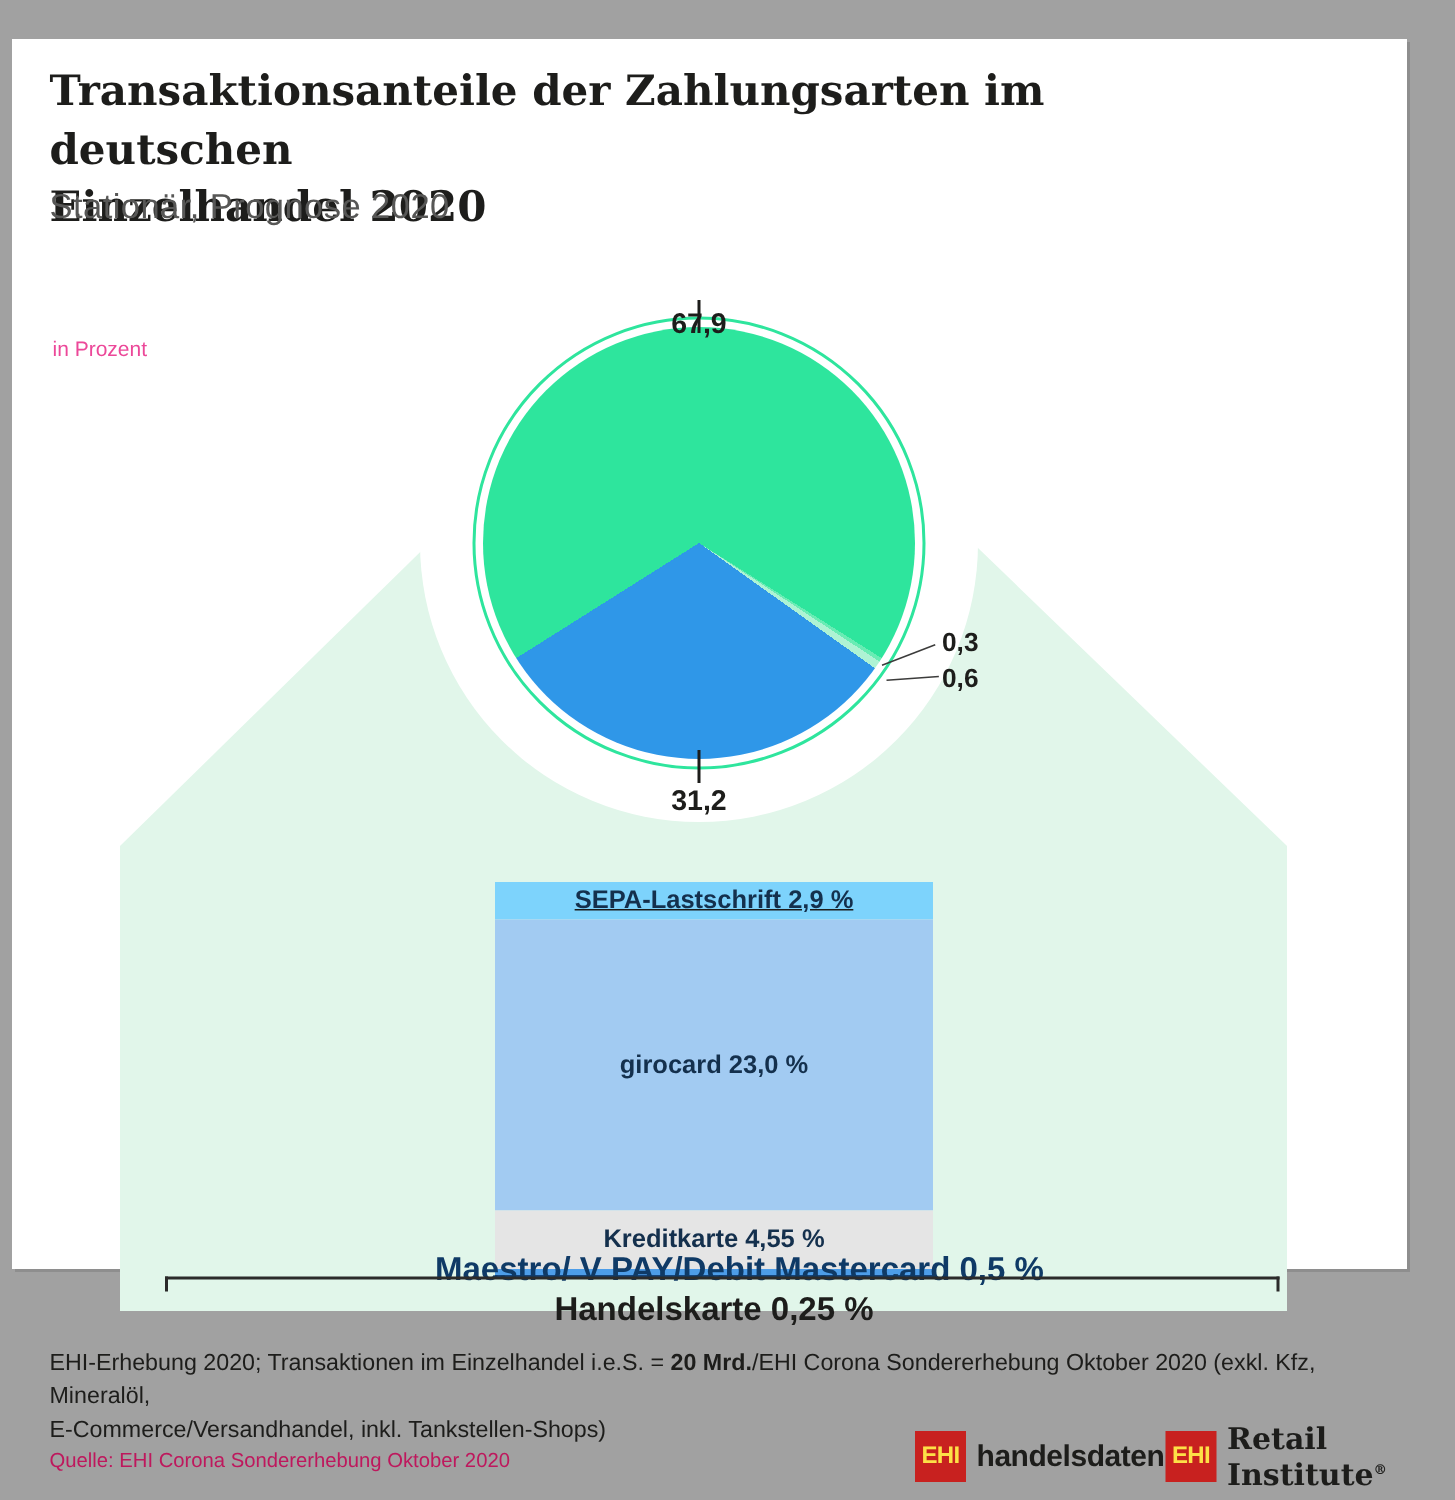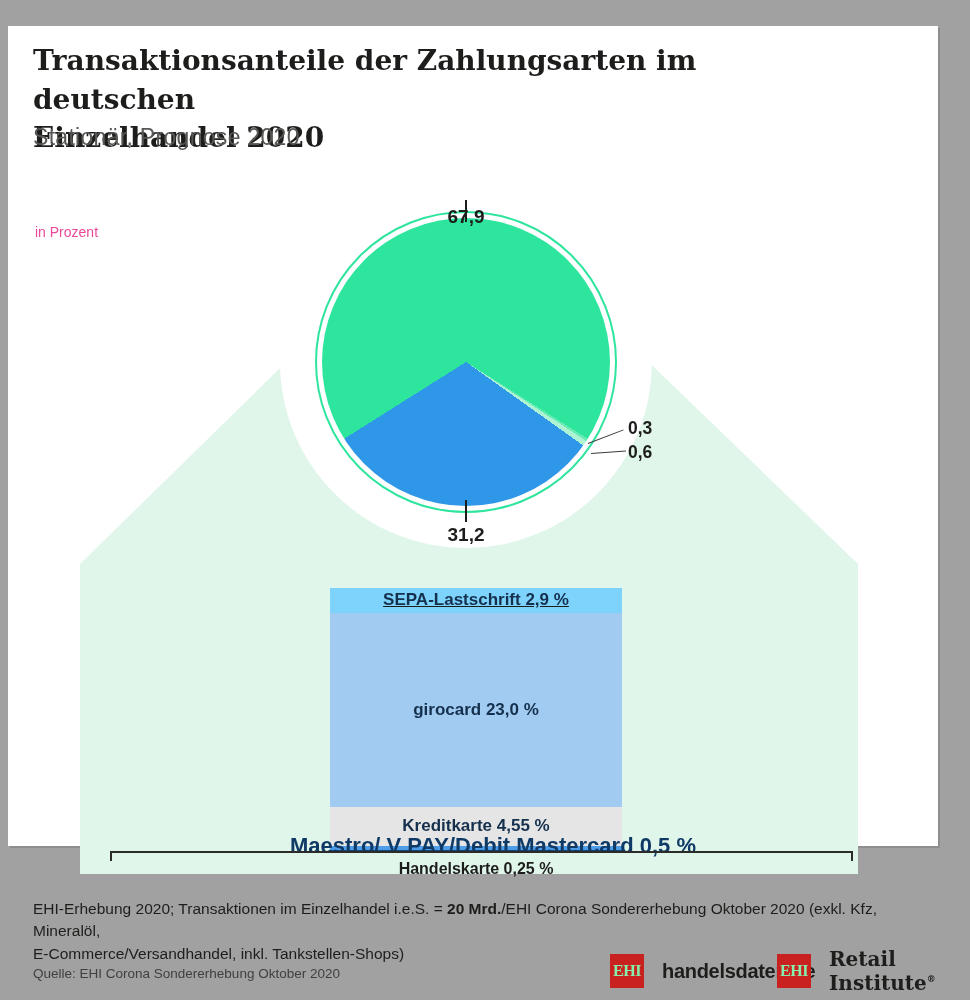--- a/index.html
+++ b/index.html
@@ -84,51 +84,51 @@
   .bar-seg-label{
     font-weight:bold;font-size:17px;color:#14304d;white-space:nowrap;text-align:center;
   }
   .label-maestro{
     position:absolute;left:-40px;width:372px;top:245px;
     font-weight:bold;font-size:22px;color:#0f3a66;text-align:center;
     white-space:nowrap;z-index:6;
   }
   .label-handelskarte{
     position:absolute;left:-40px;width:372px;top:272px;
-    font-weight:bold;font-size:16px;color:#1d1d1b;text-align:center;
+    font-weight:bold;font-size:22px;color:#1d1d1b;text-align:center;
     white-space:nowrap;z-index:6;
   }
   .bracket{
     position:absolute;left:102px;top:825px;width:743px;height:0;
     border-top:2px solid #2b2b2a;z-index:5;
   }
   .bracket-tick{
     position:absolute;top:825px;width:2px;height:10px;background:#2b2b2a;z-index:5;
   }
   .bt-left{left:102px;}
   .bt-right{left:843px;}
   
   .footnote{
     position:absolute;left:25px;top:872px;width:890px;
     font-size:15.5px;line-height:1.45;color:#1d1d1b;
   }
   .footnote b{font-weight:bold;}
   .source{
-    position:absolute;left:25px;top:940px;font-size:13.5px;color:#404040;text-align:center;
+    position:absolute;left:25px;top:940px;font-size:13.5px;color:#be185d;text-align:center;
   }
   
   .logo{
     position:absolute;top:928px;display:flex;align-items:center;height:34px;
   }
   .logo-handelsdaten{left:602px;}
   .logo-retail{left:769px;}
   .logo-box{
     width:34px;height:34px;display:flex;align-items:center;justify-content:center;
-    color:#86efac;font-weight:bold;font-size:16px;letter-spacing:-0.5px;
-    margin-right:18px;flex:0 0 34px;font-family:Liberation Serif, serif;
+    color:#fde047;font-weight:bold;font-size:16px;letter-spacing:-0.5px;
+    margin-right:7px;flex:0 0 34px;
   }
   .logo-text-sans{
     font-weight:bold;font-size:20px;color:#1d1d1b;letter-spacing:-0.3px;
   }
   .logo-text-serif{
     font-family:"DejaVu Serif","Liberation Serif",serif;
     font-weight:bold;font-size:20px;color:#1d1d1b;
   }
   .logo-reg{font-size:9px;vertical-align:super;color:#1d1d1b;}
 </style>

